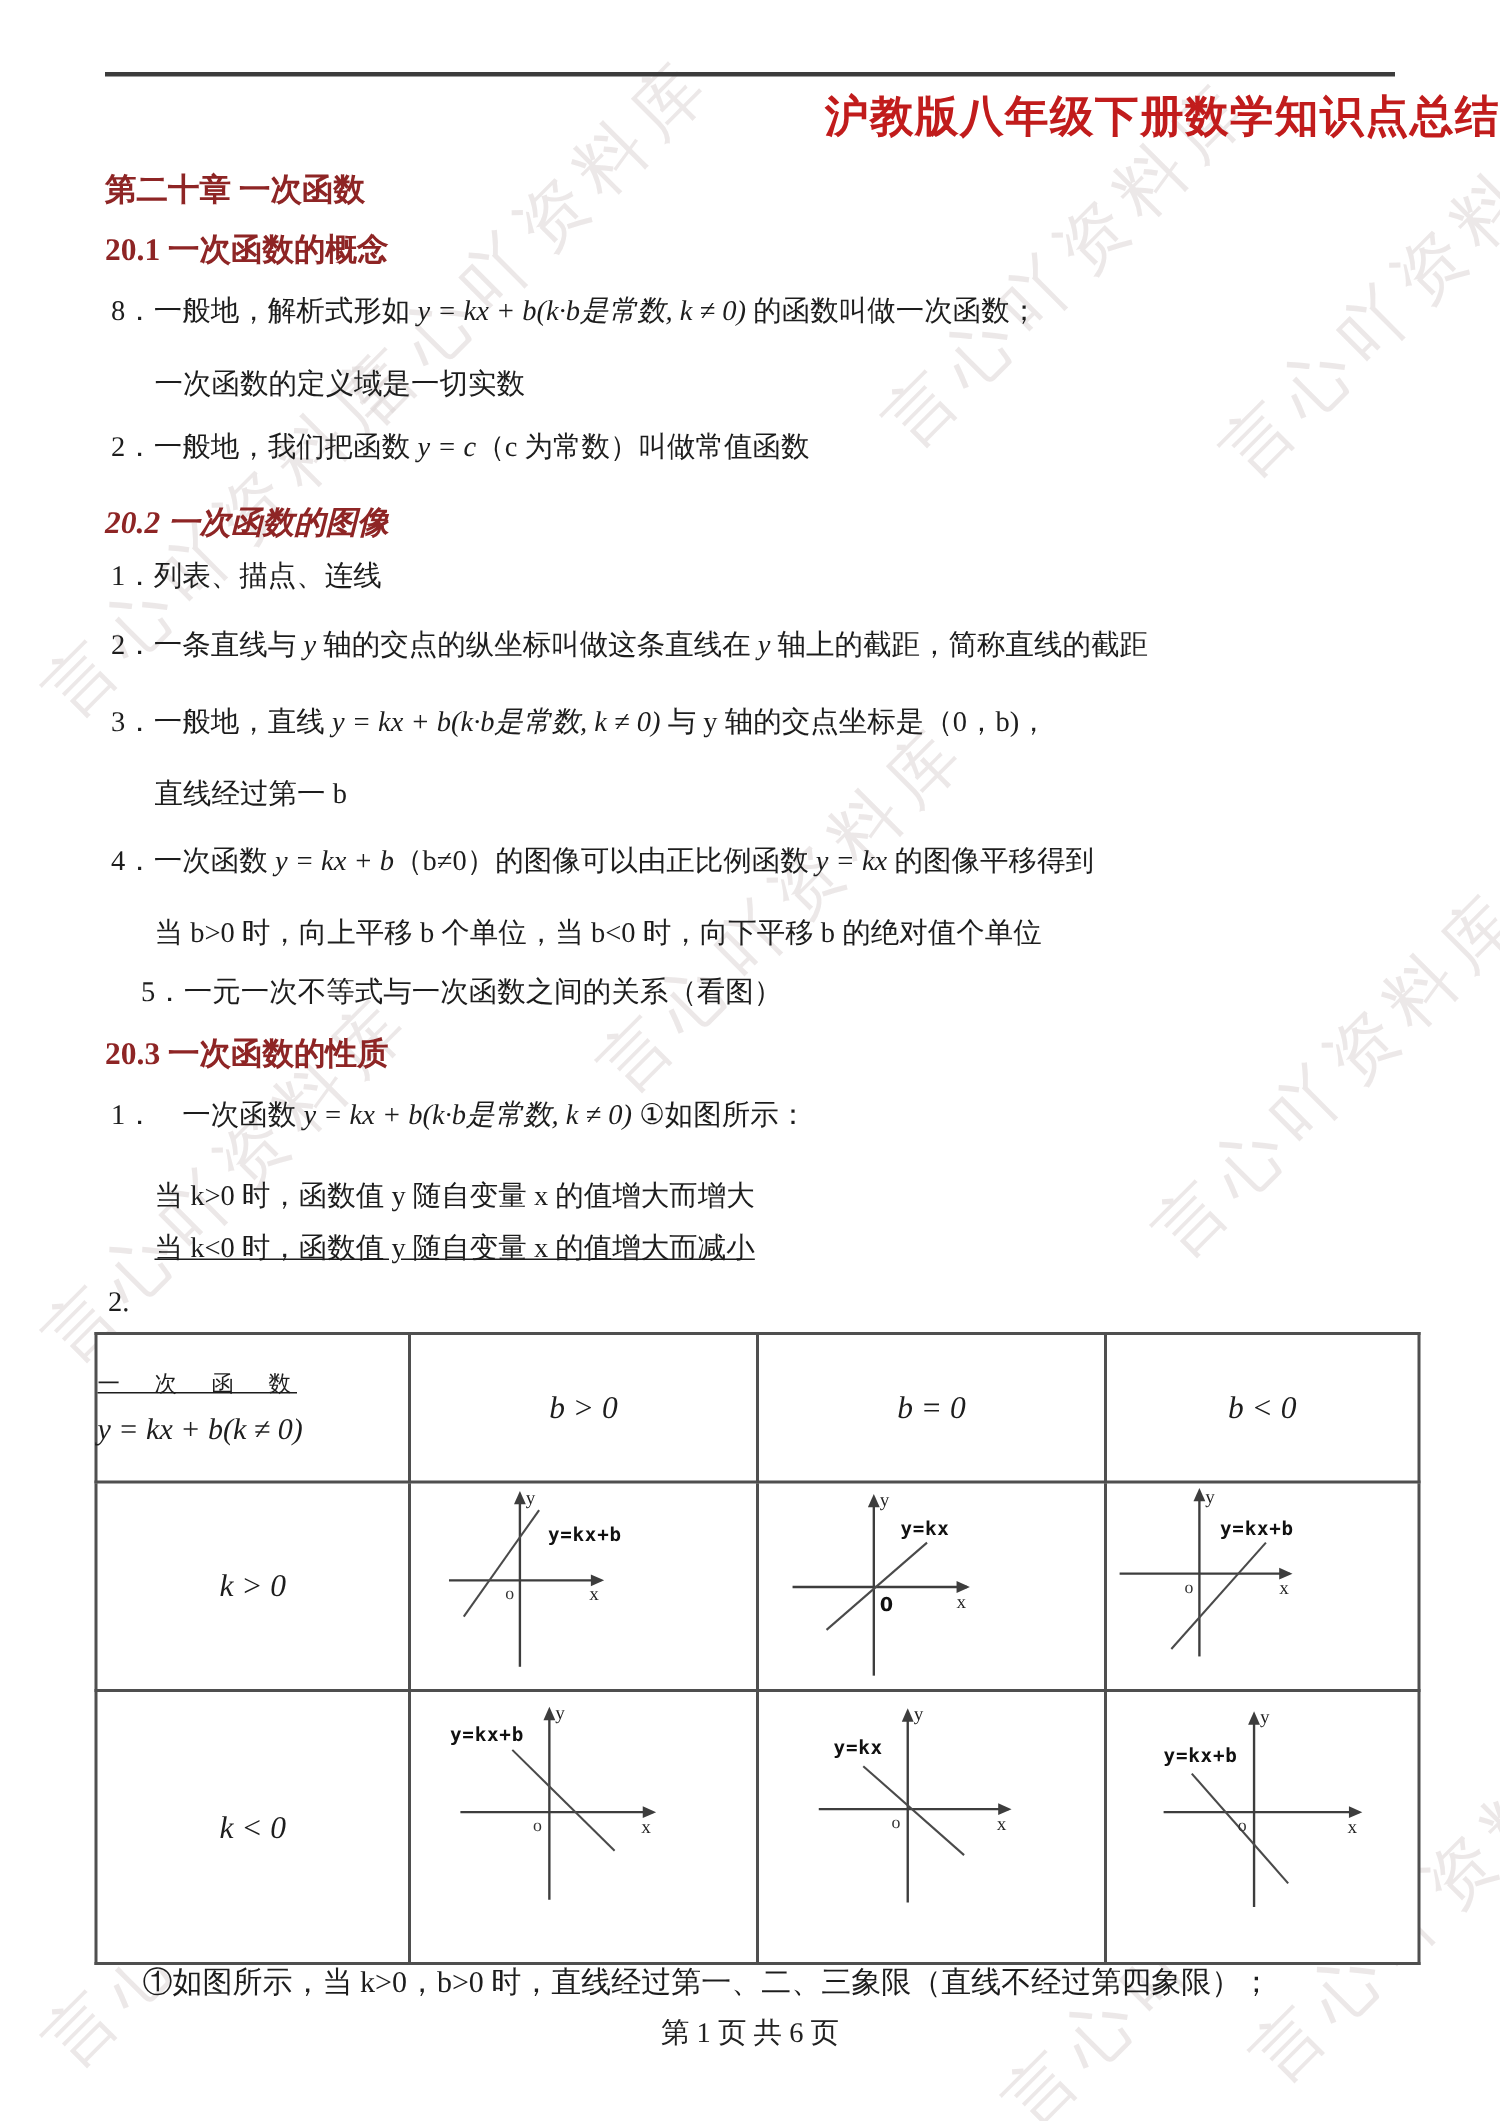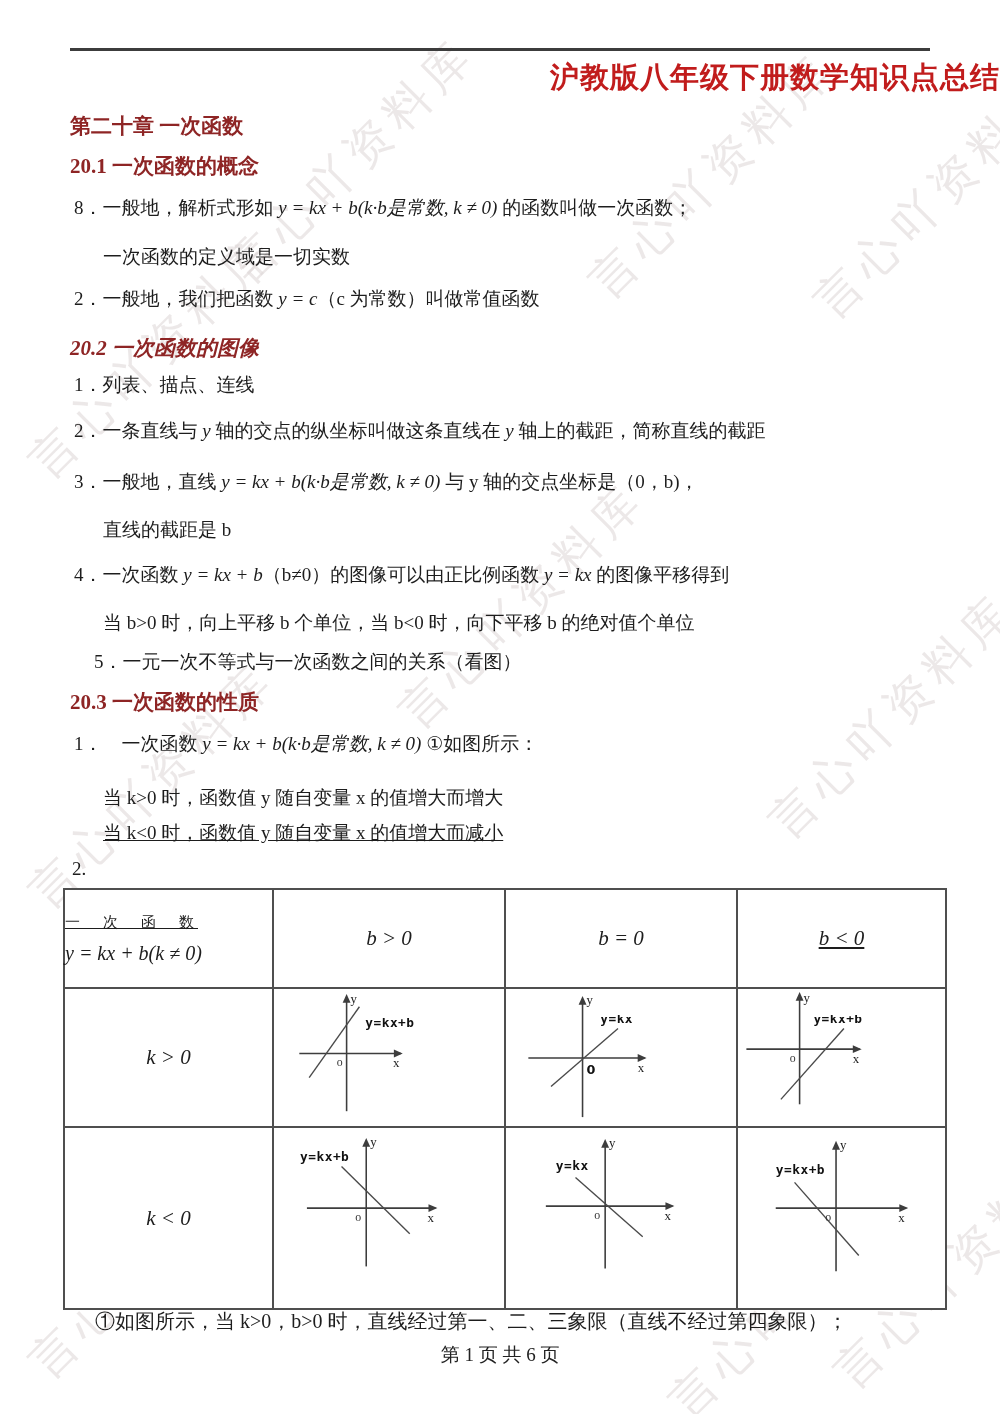--- a/index.html
+++ b/index.html
@@ -20,21 +20,21 @@
   .footer { position:absolute; top:1342px; left:0; width:1000px; text-align:center; font-size:19px; color:#222; }
 
   
   .wm { position:absolute; font-size:46px; letter-spacing:8px; color:#ddd6d6; opacity:.55;
         transform:rotate(-45deg); transform-origin:left bottom; pointer-events:none; white-space:nowrap;
         font-family:"Liberation Sans","DejaVu Sans",sans-serif; }
 
   
   table.ftable { position:absolute; top:888px; left:63px; border-collapse:collapse; table-layout:fixed; }
   table.ftable td { border:2px solid #4f4f4f; padding:0; vertical-align:top; background:#fff; }
-  td.c0 { width:207px; } td.c1 { width:230px; } td.c2 { width:230px; } td.c3 { width:207px;text-decoration:underline; }
+  td.c0 { width:207px; } td.c1 { width:230px; } td.c2 { width:230px; } td.c3 { width:207px; }
   tr.hrow td { height:97px; vertical-align:middle; }
   tr.r1 td { height:137px; }
   tr.r2 td { height:180px; }
   .hcell { text-align:center; font-size:21px; font-style:italic; }
   .h0 { padding:6px 0 0 10px; text-align:left; }
   .h0 .l1 { font-size:15px; letter-spacing:4px;text-decoration:underline; }
   .h0 .l2 { font-size:20px; font-style:italic; margin-top:10px; }
   .klabel { text-align:center; font-size:21px; font-style:italic; vertical-align:middle !important; }
 
   
@@ -73,21 +73,21 @@
 
   <div class="abs line" style="top:196px; left:74px;"><span>8．一般地，解析式形如 </span><span class="math">y = kx + b(k·b是常数, k ≠ 0)</span><span> 的函数叫做一次函数；</span></div>
   <div class="abs line" style="top:245px; left:103px;">一次函数的定义域是一切实数</div>
   <div class="abs line" style="top:287px; left:74px;"><span>2．一般地，我们把函数 </span><span class="math">y = c</span><span>（c 为常数）叫做常值函数</span></div>
 
   <div class="abs heading" style="top:334px; left:70px;font-style:italic;">20.2 一次函数的图像</div>
 
   <div class="abs line" style="top:373px; left:74px;">1．列表、描点、连线</div>
   <div class="abs line" style="top:419px; left:74px;"><span>2．一条直线与 </span><span class="math">y</span><span> 轴的交点的纵坐标叫做这条直线在 </span><span class="math">y</span><span> 轴上的截距，简称直线的截距</span></div>
   <div class="abs line" style="top:470px; left:74px;"><span>3．一般地，直线 </span><span class="math">y = kx + b(k·b是常数, k ≠ 0)</span><span> 与 y 轴的交点坐标是（0，b)，</span></div>
-  <div class="abs line" style="top:518px; left:103px;">直线的截距是 b</div>
+  <div class="abs line" style="top:518px; left:103px;">直线经过第一 b</div>
   <div class="abs line" style="top:563px; left:74px;"><span>4．一次函数 </span><span class="math">y = kx + b</span><span>（b≠0）的图像可以由正比例函数 </span><span class="math">y = kx</span><span> 的图像平移得到</span></div>
   <div class="abs line" style="top:611px; left:103px;">当 b&gt;0 时，向上平移 b 个单位，当 b&lt;0 时，向下平移 b 的绝对值个单位</div>
   <div class="abs line" style="top:650px; left:74px;margin-left:20px;">5．一元一次不等式与一次函数之间的关系（看图）</div>
 
   <div class="abs heading" style="top:688px; left:70px;">20.3 一次函数的性质</div>
 
   <div class="abs line" style="top:732px; left:74px;"><span>1．　一次函数 </span><span class="math">y = kx + b(k·b是常数, k ≠ 0)</span><span> ①如图所示：</span></div>
   <div class="abs line" style="top:786px; left:103px;">当 k&gt;0 时，函数值 y 随自变量 x 的值增大而增大</div>
   <div class="abs line" style="top:821px; left:103px;text-decoration:underline;">当 k&lt;0 时，函数值 y 随自变量 x 的值增大而减小</div>
   <div class="abs line" style="top:857px; left:72px;">2.</div>

